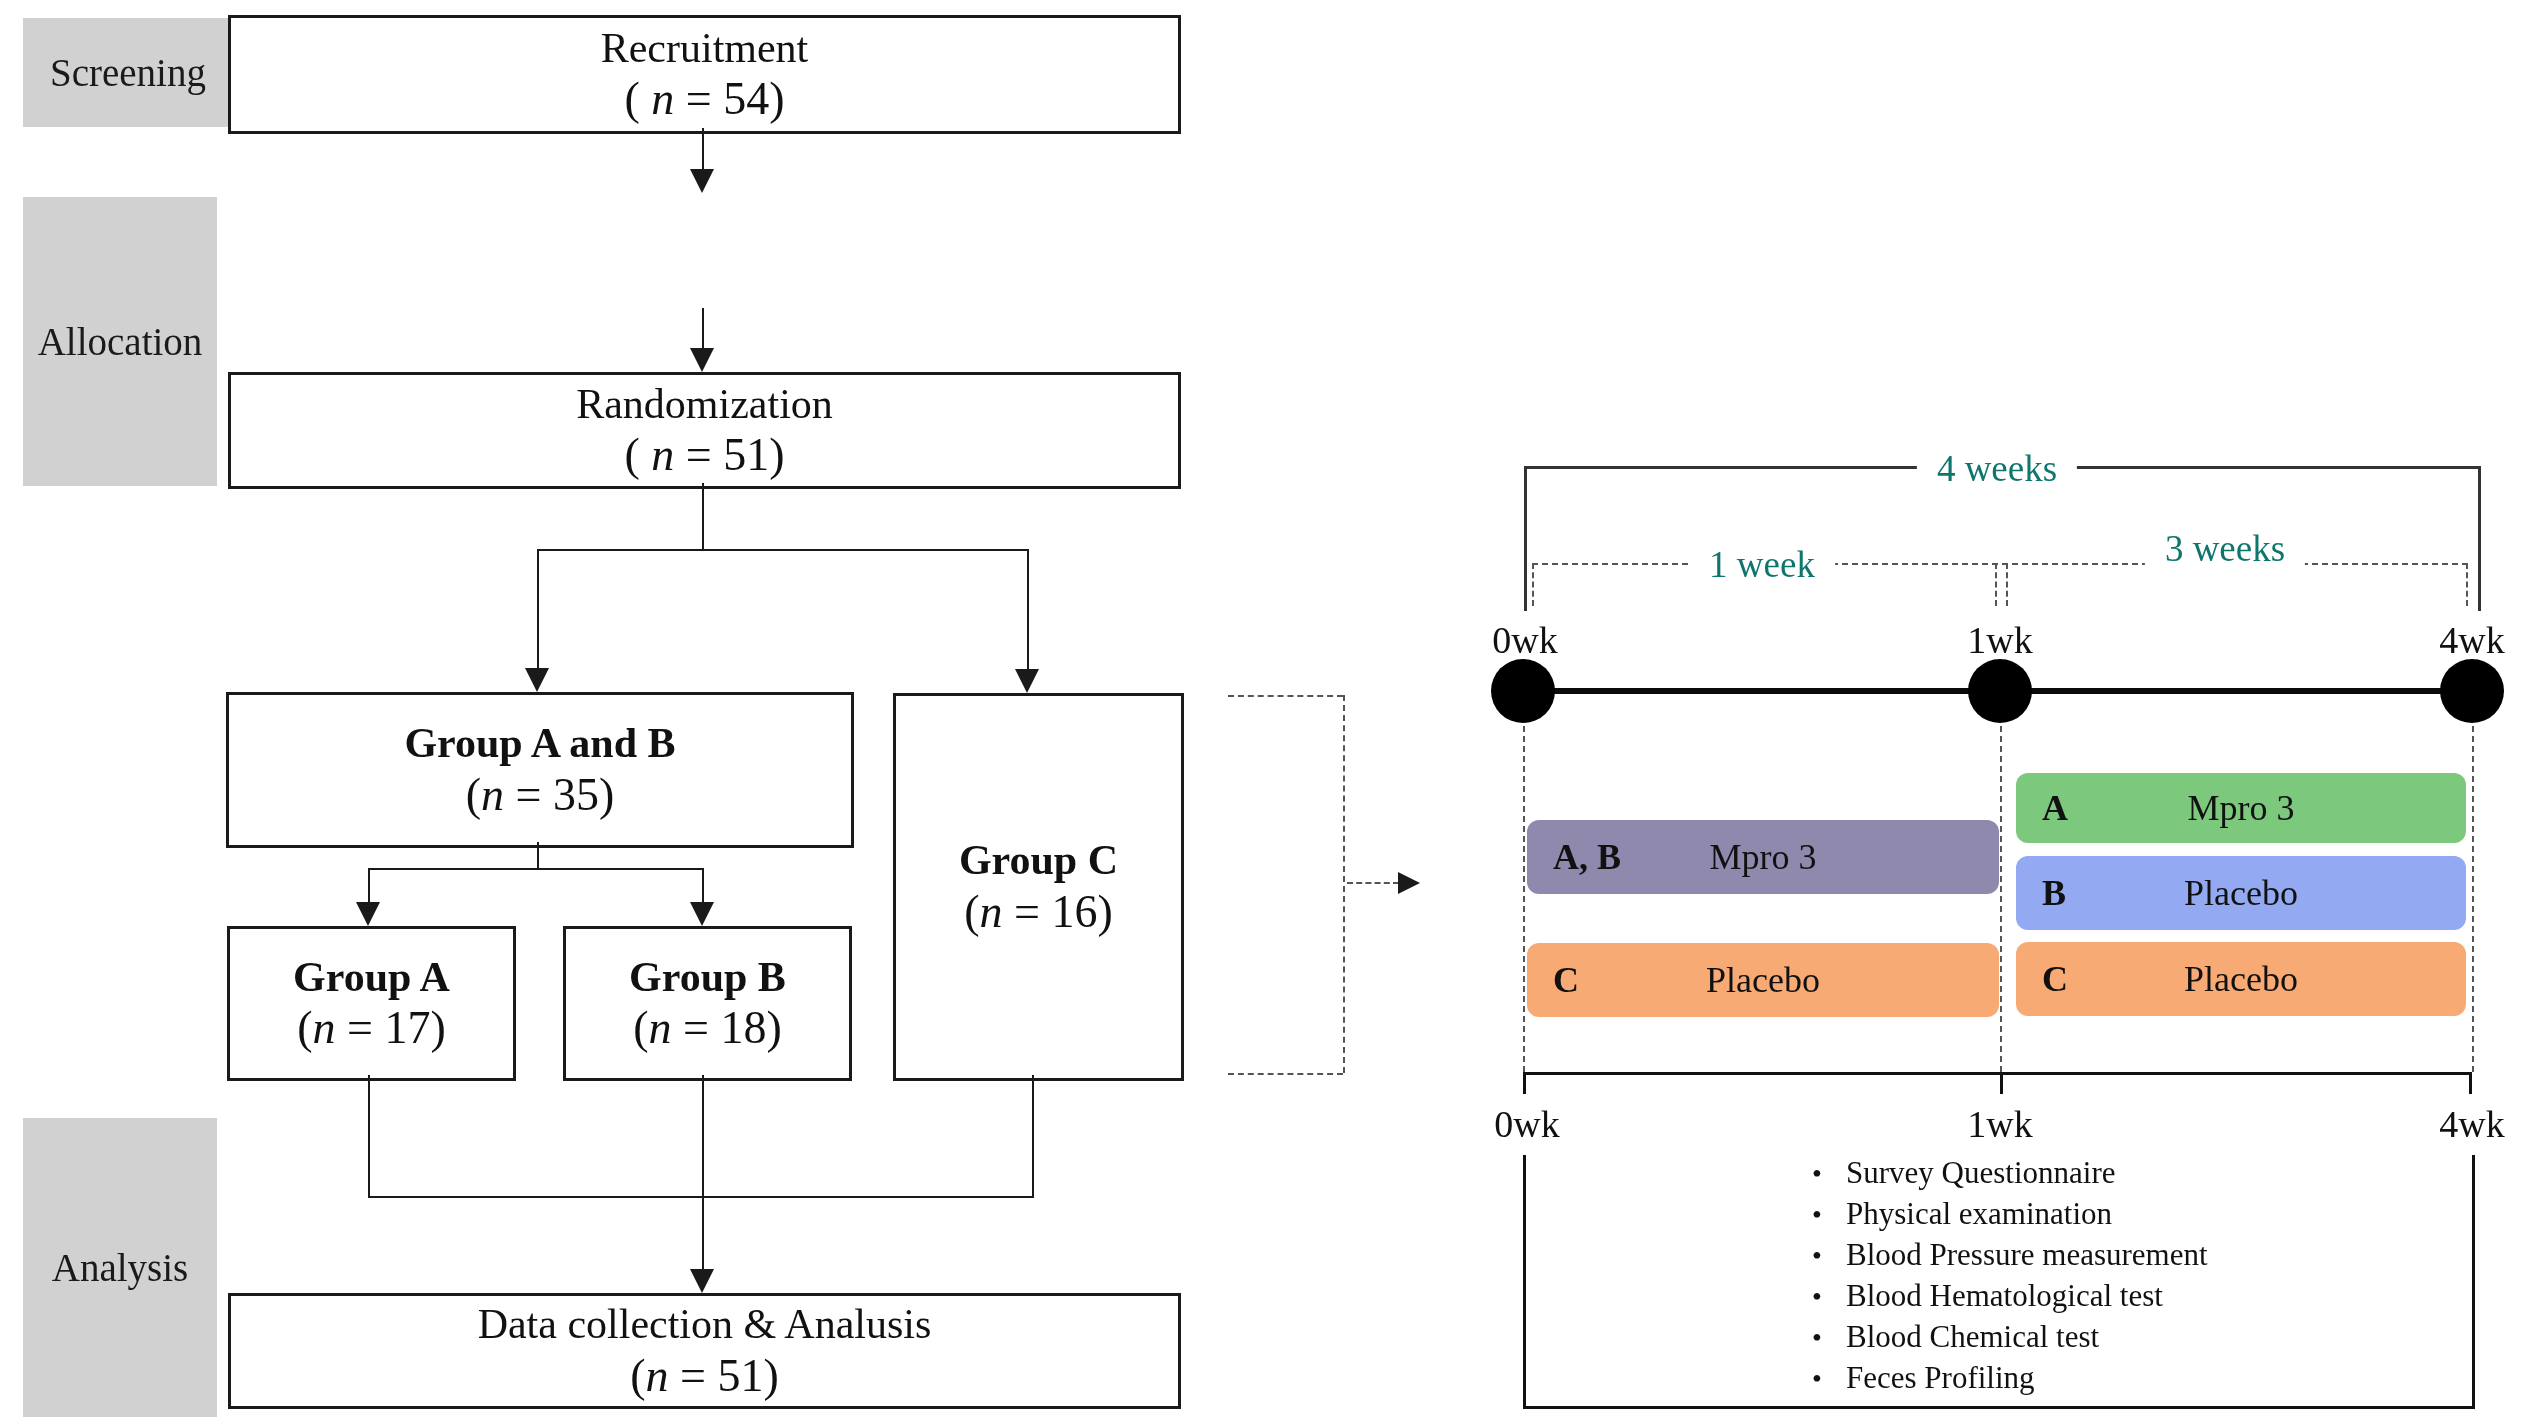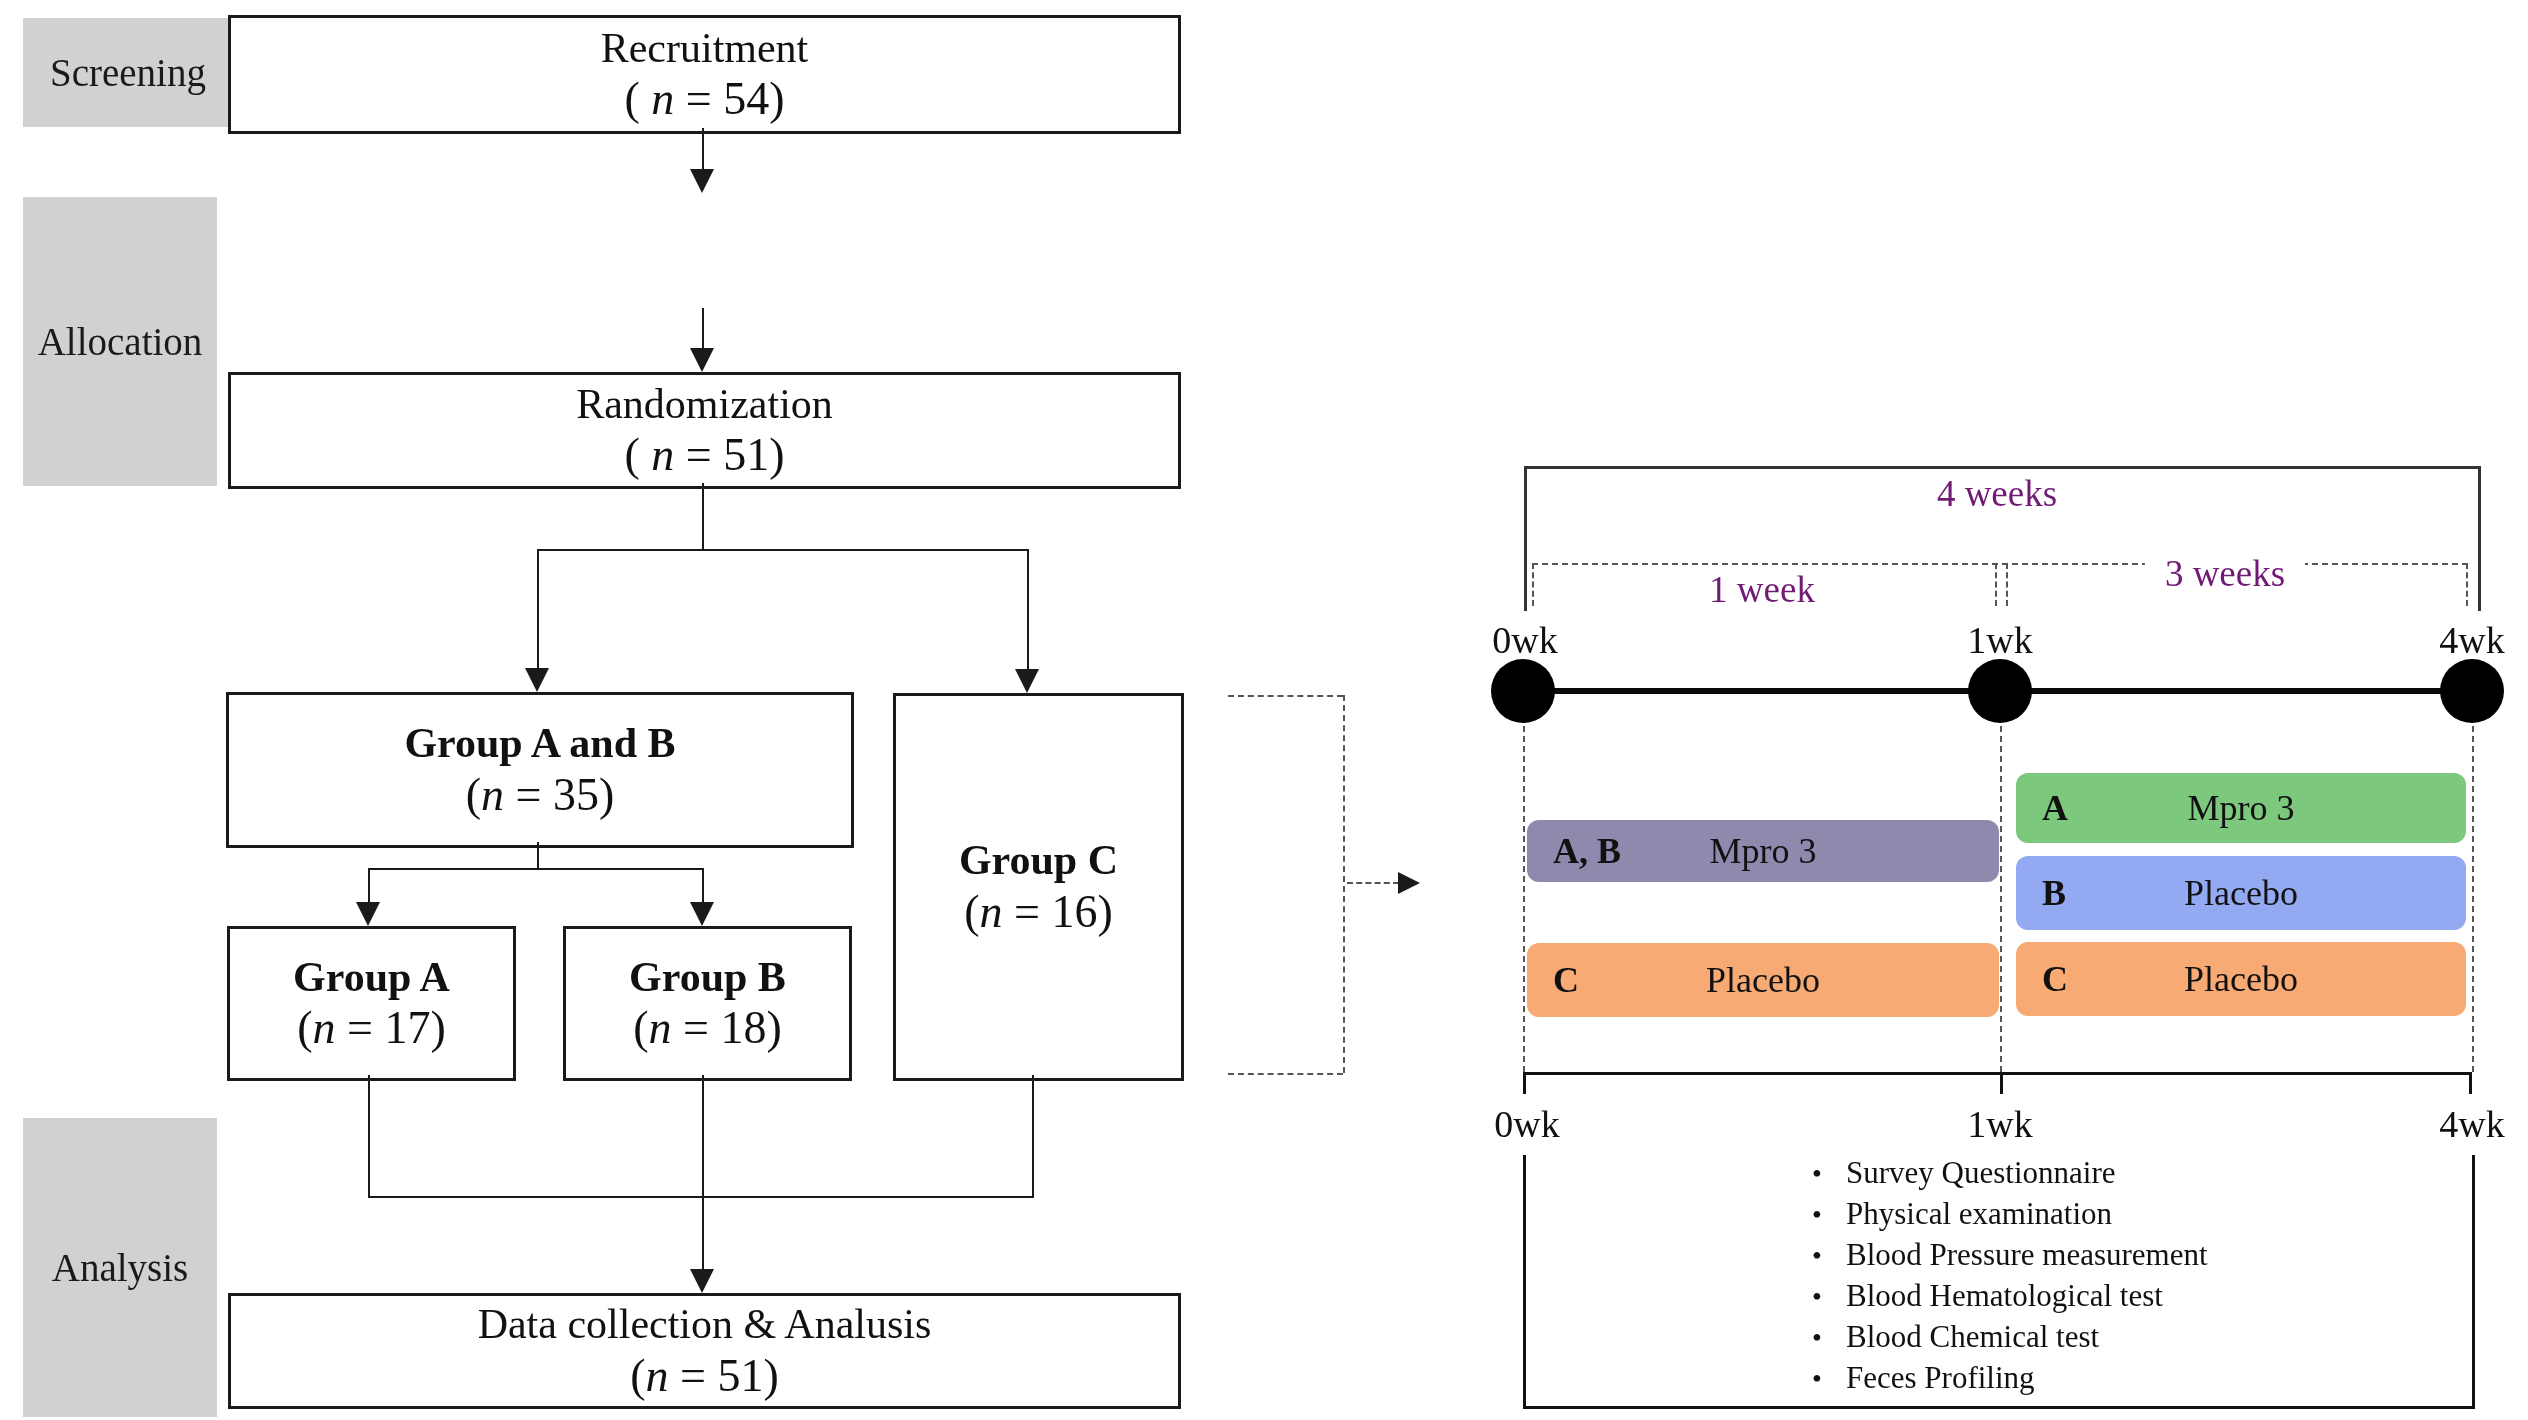--- a/index.html
+++ b/index.html
@@ -26,21 +26,21 @@
   .arrow-down{position:absolute;width:0;height:0;
     border-left:12px solid transparent;border-right:12px solid transparent;border-top:24px solid #1a1a1a;}
   .arrow-right{position:absolute;width:0;height:0;
     border-top:11px solid transparent;border-bottom:11px solid transparent;border-left:22px solid #1a1a1a;}
   .vdash{position:absolute;width:0;border-left:2px dashed #555;}
   .hdash{position:absolute;height:0;border-top:2px dashed #555;}
   
   .bracket-4w{position:absolute;border-top:3px solid #333;border-left:3px solid #333;border-right:3px solid #333;}
   .bracket-label{
     position:absolute;transform:translate(-50%,-50%);background:#fff;
-    padding:0 20px;font-size:37px;white-space:nowrap;color:#701a75;margin-top:25px;
+    padding:0 20px;font-size:37px;white-space:nowrap;color:#0f766e;
   }
   .tick-label{
     position:absolute;transform:translateX(-50%);font-size:38px;color:#111;white-space:nowrap;
   }
   .dot{position:absolute;width:64px;height:64px;border-radius:50%;background:#000;transform:translate(-50%,-50%);}
   .tl-line{position:absolute;height:6px;background:#0a0a0a;}
   .bar{
     position:absolute;border-radius:12px;display:flex;align-items:center;justify-content:center;
     font-size:36px;color:#111;
   }
@@ -148,21 +148,21 @@
 
   <div class="tl-line" style="left:1523px;top:688px;width:949px;"></div>
   <div class="dot" style="left:1523px;top:691px;"></div>
   <div class="dot" style="left:2000px;top:691px;"></div>
   <div class="dot" style="left:2472px;top:691px;"></div>
 
   <div class="vdash" style="left:1523px;top:726px;height:346px;"></div>
   <div class="vdash" style="left:2000px;top:726px;height:346px;"></div>
   <div class="vdash" style="left:2472px;top:726px;height:346px;"></div>
 
-  <div class="bar" style="left: 1527px; top: 820px; width: 472px; height: 62px; background-color: rgb(144, 137, 174);">
+  <div class="bar" style="left: 1527px; top: 820px; width: 472px; height: 74px; background-color: rgb(144, 137, 174);">
     <span class="bar-group">A, B</span>
     <span class="bar-treatment">Mpro 3</span>
   </div>
   <div class="bar" style="left: 1527px; top: 943px; width: 472px; height: 74px; background-color: rgb(248, 170, 116);">
     <span class="bar-group">C</span>
     <span class="bar-treatment">Placebo</span>
   </div>
   <div class="bar" style="left: 2016px; top: 773px; width: 450px; height: 70px; background-color: rgb(124, 200, 125);">
     <span class="bar-group">A</span>
     <span class="bar-treatment">Mpro 3</span>

